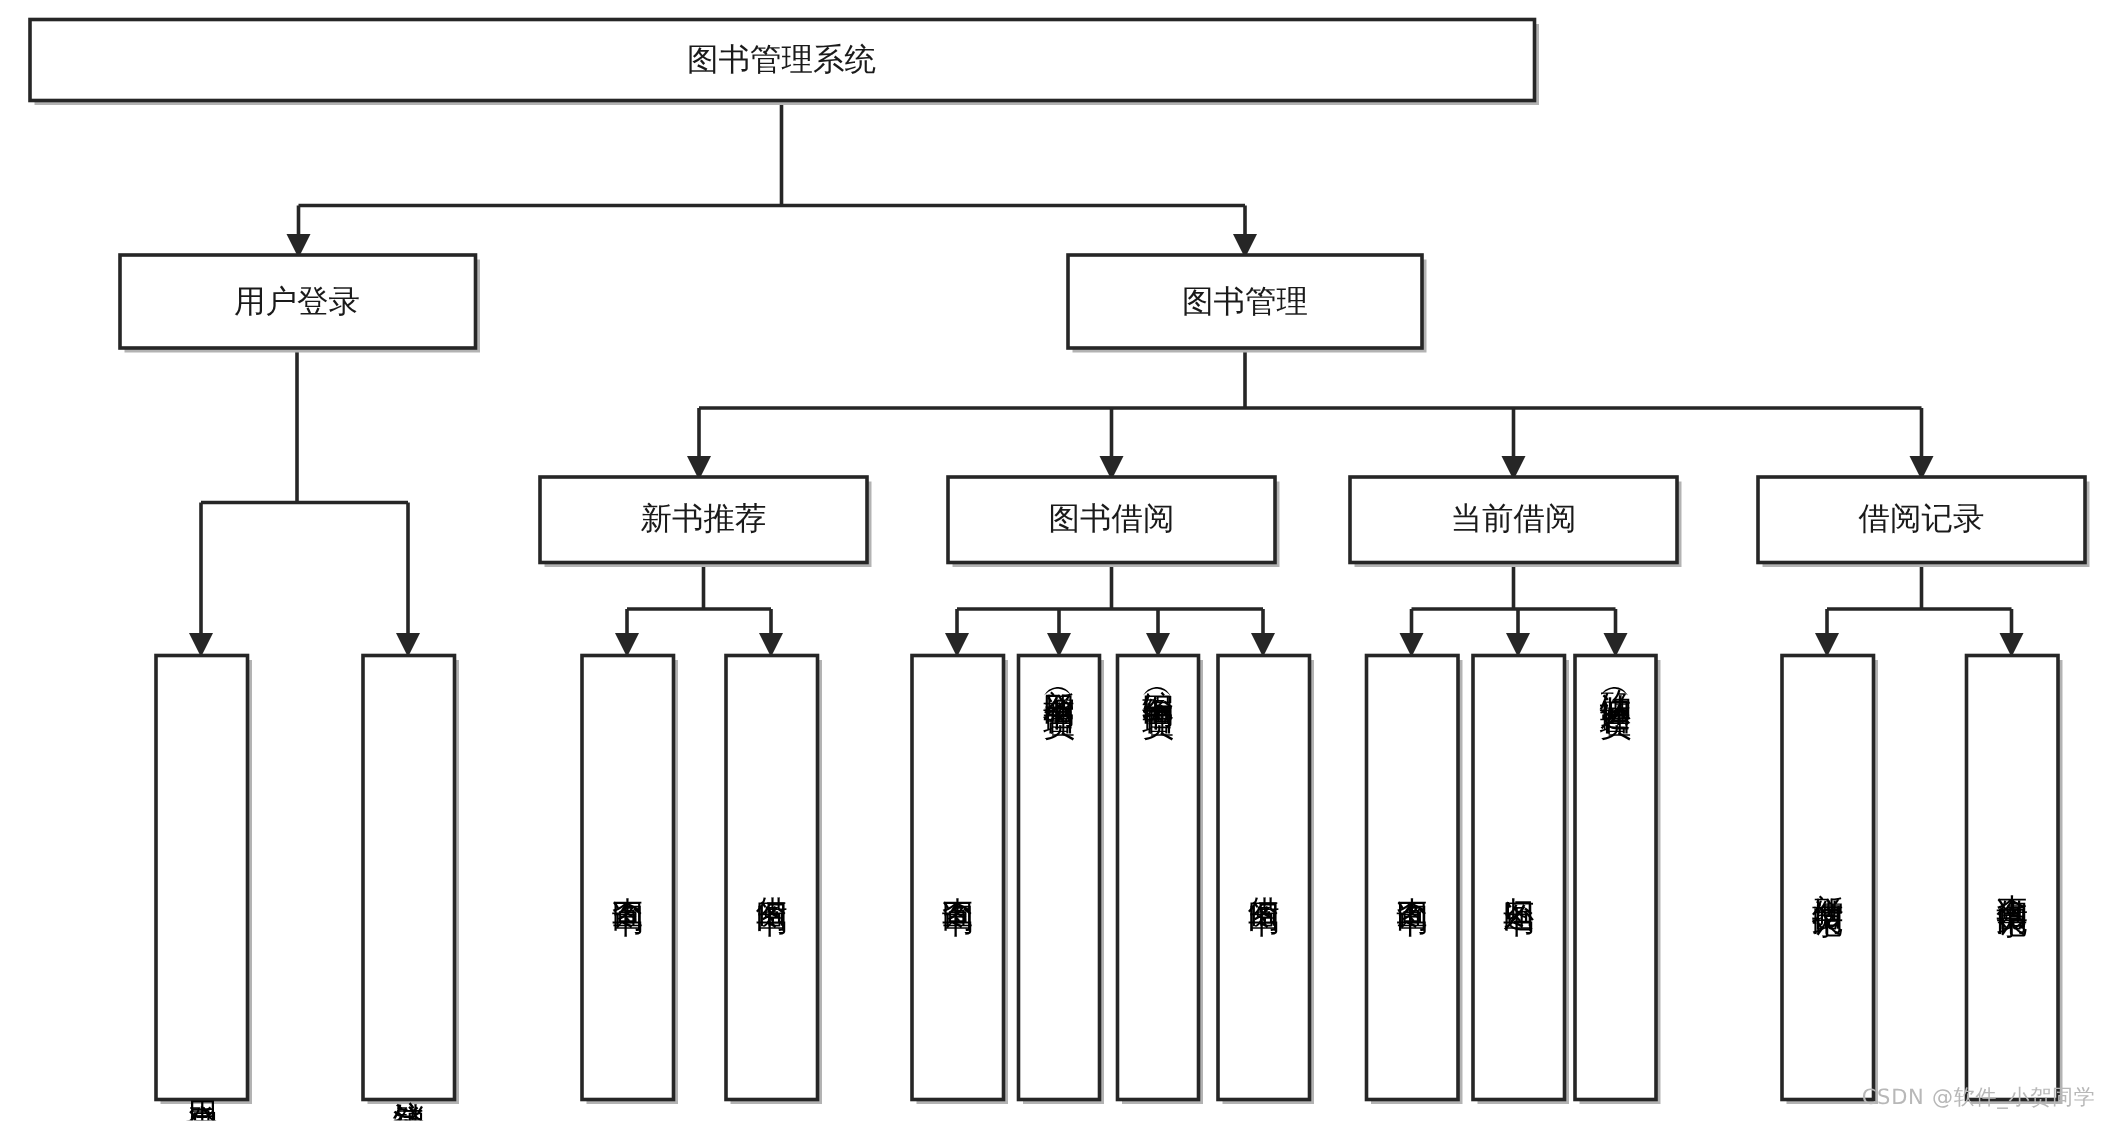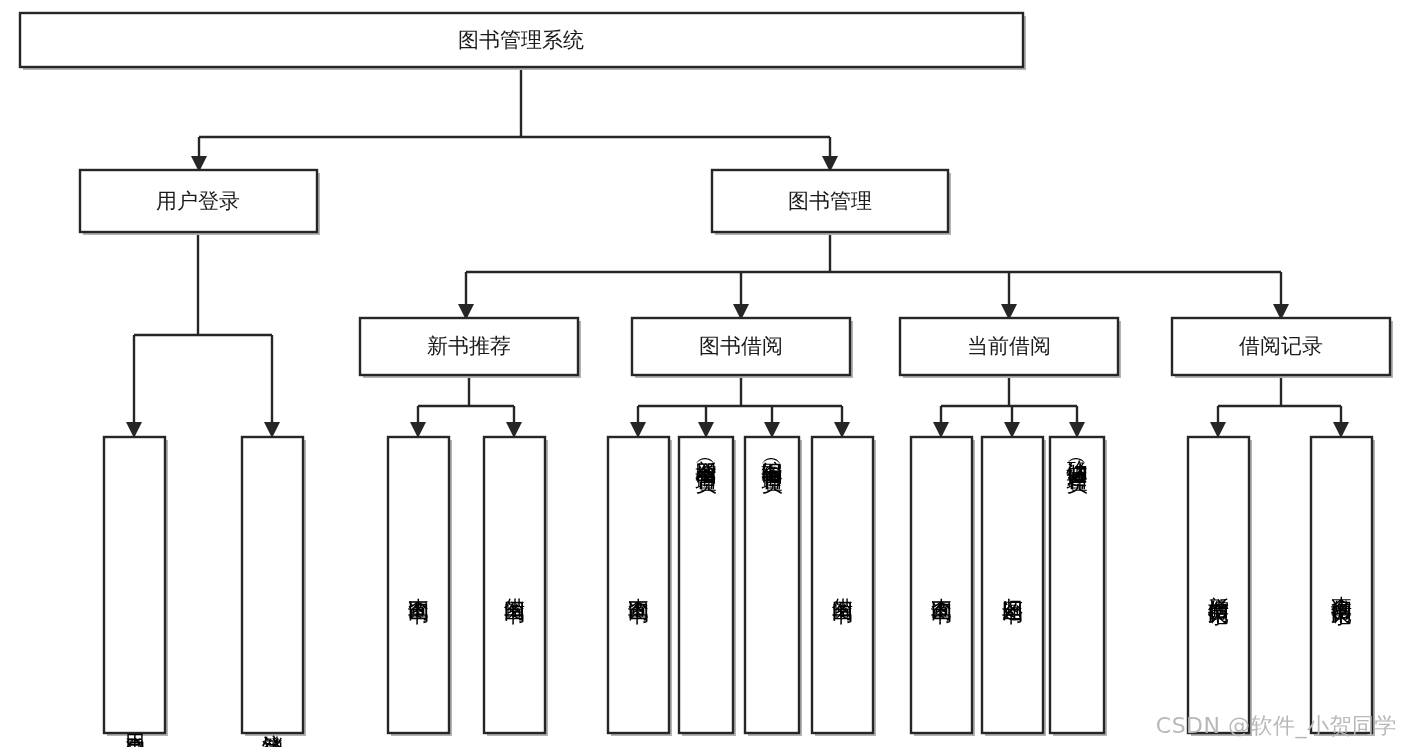--- a/index.html
+++ b/index.html
@@ -58,21 +58,21 @@
     writing-mode: vertical-rl;
     text-orientation: upright;
     letter-spacing: 2px;
     white-space: pre;
   }
   .watermark {
     position: absolute;
     right: 8px;
     bottom: 6px;
     font-family: "DejaVu Sans", "Liberation Sans", sans-serif;
-    font-size: 22px;
+    font-size: 14px;
     color: #b8b8b8;
     letter-spacing: 0.5px;
     white-space: nowrap;
     pointer-events: none;
   }
 </style>
 </head>
 <body>
 
 <div id="diagram-root">

